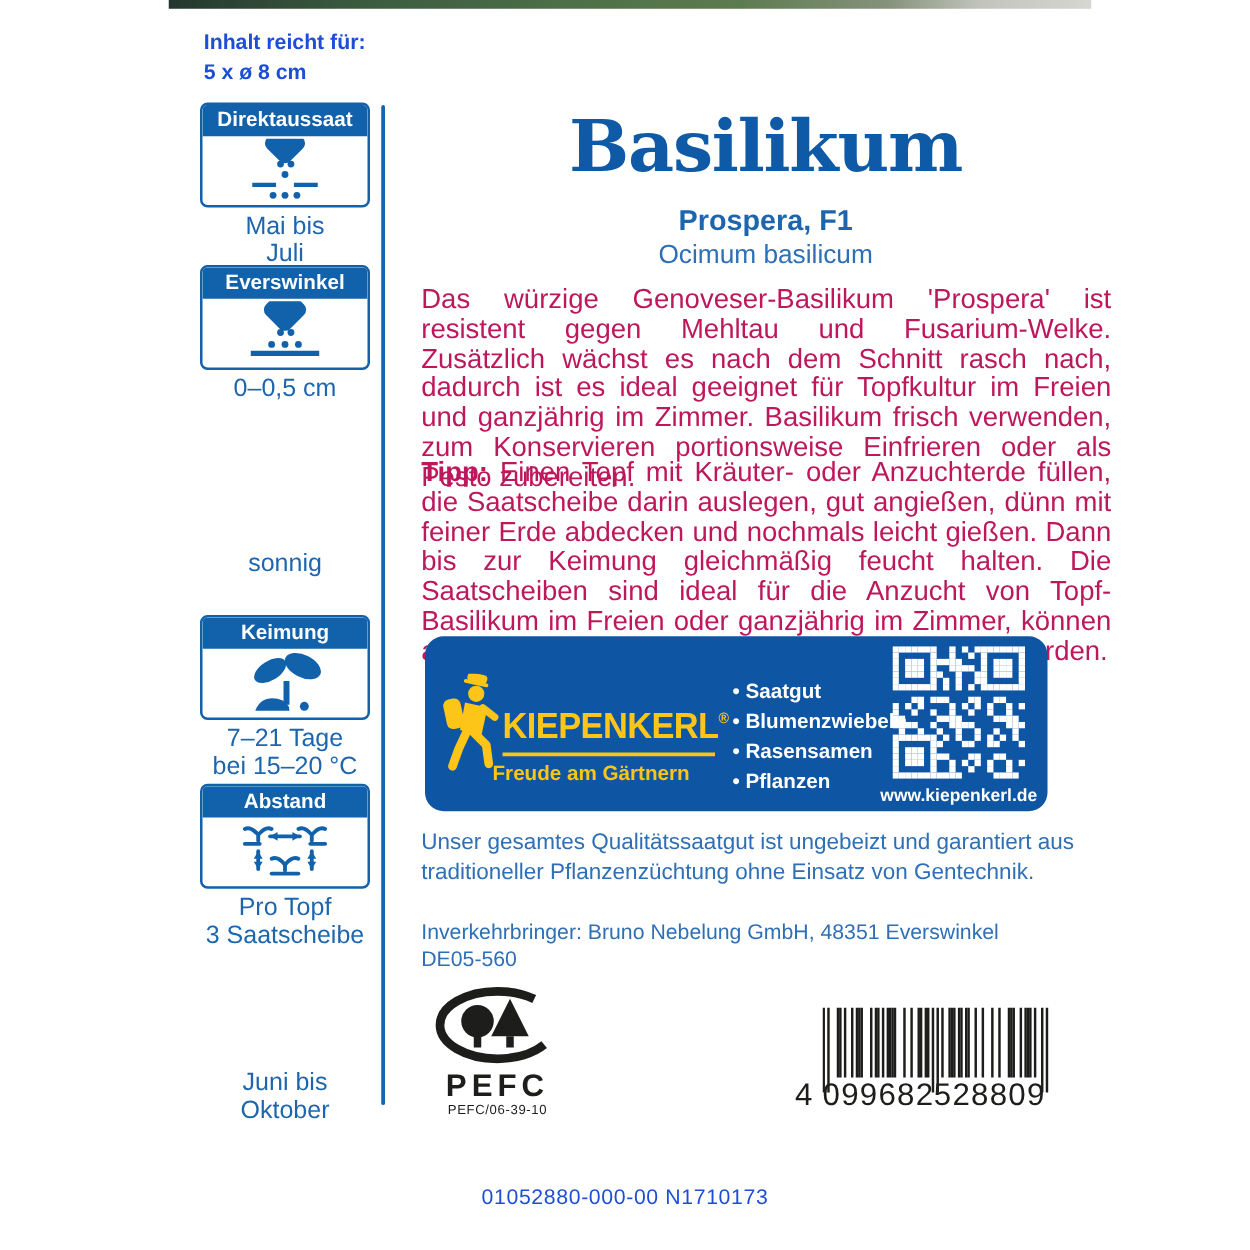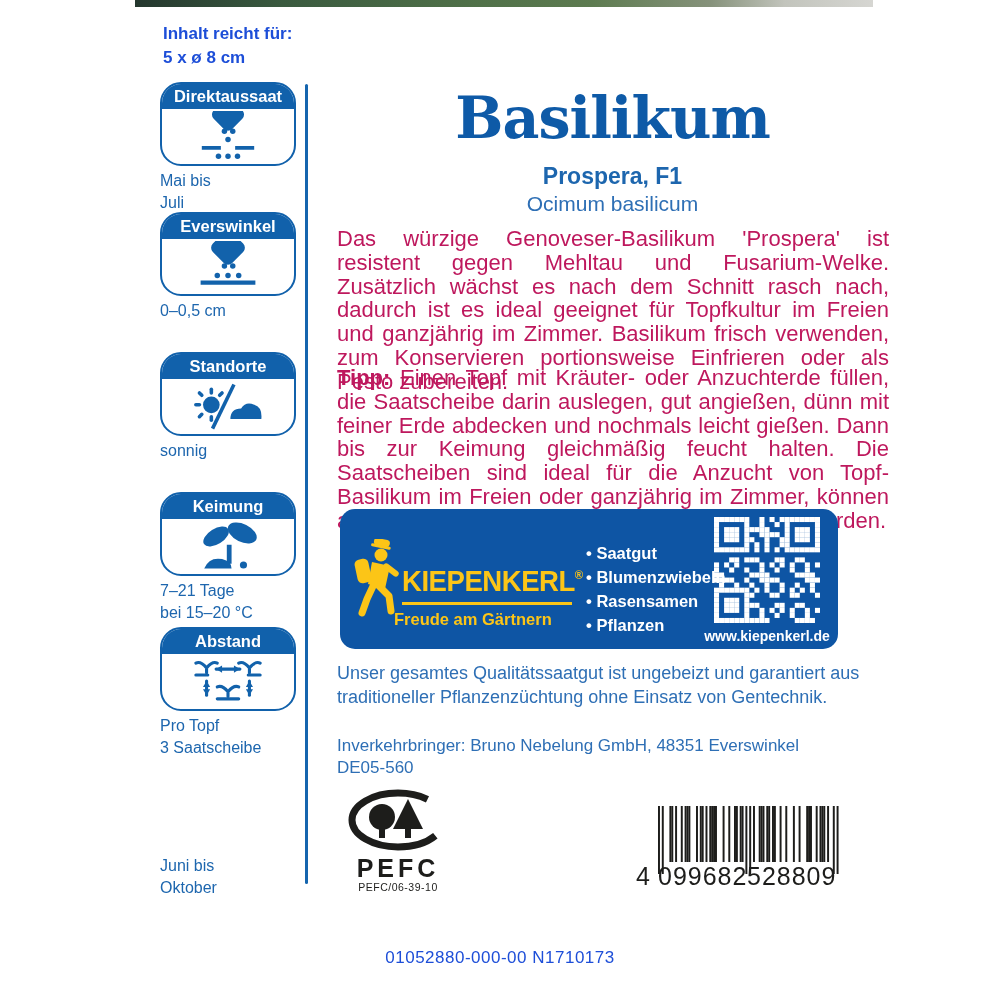--- a/index.html
+++ b/index.html
@@ -6,26 +6,26 @@
   .canvas{position:relative;width:1000px;height:1000px;background:#fff;overflow:hidden;
           font-family:"Liberation Sans",sans-serif;color:#2e6fb5;}
   .abs{position:absolute;}
   
   .strip{left:135px;top:0;width:738px;height:7px;
          background:linear-gradient(90deg,#24372e 0%,#3a5a3f 20%,#4f7048 45%,#5d7b50 62%,#86927b 78%,#c2c4bc 88%,#d6d6d2 100%);}
   
   .info{left:163px;top:22px;font-size:17px;line-height:24px;font-weight:600;color:#1d4ed8;}
   
   .sbox{position:absolute;left:160px;width:136px;height:84px;border:2.5px solid #1161ab;
-        border-radius:21px;background:#fff;box-sizing:border-box;overflow:hidden;}
+        border-radius:6px;background:#fff;box-sizing:border-box;overflow:hidden;}
   .sbox .hd{background:#1161ab;color:#fff;font-weight:bold;font-size:16.5px;text-align:center;
             height:25px;line-height:24px;}
   .sbox .ic{height:54px;display:flex;align-items:center;justify-content:center;}
-  .cap{position:absolute;left:160px;width:136px;color:#1d66ae;
-       font-size:16px;line-height:22px;font-weight:500;}
+  .cap{position:absolute;left:160px;width:136px;text-align:center;color:#1d66ae;
+       font-size:20px;line-height:22px;font-weight:500;}
   .cap span{display:block;}
   .divider{left:305px;top:84px;width:3px;height:800px;background:#1565ae;border-radius:2px;}
   
   .title{left:335px;top:84px;width:555px;text-align:center;
          font-family:"DejaVu Serif",serif;font-weight:bold;font-size:57px;color:#0e5aa7;letter-spacing:-1px;}
   .variety{left:335px;top:163px;width:555px;text-align:center;font-size:23px;font-weight:bold;color:#1d66ae;}
   .botanical{left:335px;top:192px;width:555px;text-align:center;font-size:21px;color:#2e6fb5;}
   .para{left:337px;top:227px;width:552px;font-size:22px;line-height:23.8px;color:#be185d;text-align:justify;}
   .tip{top:366px;}
   .tip b{font-weight:bold;}
@@ -105,38 +105,20 @@
           <circle cx="41" cy="29" r="2.3" fill="#1262ab"></circle>
       <line x1="9" y1="35" x2="55" y2="35" stroke="#1262ab" stroke-width="3.5"></line>
     </svg>
       </div>
   </div>
   <div class="cap" style="top:300px">
     <span>0–0,5 cm</span>
     <span></span>
   </div>
 
-  <div class="sbox" style="top:352px">
-    <div class="hd">Standorte</div>
-    <div class="ic">
-        <svg width="92" height="50" viewBox="0 0 64 42">
-      <circle cx="18" cy="20" r="7" fill="#1262ab"></circle>
-      <g stroke="#1262ab" stroke-width="3" stroke-linecap="round">
-        <line x1="18" y1="7" x2="18" y2="10"></line>
-            <line x1="18" y1="30" x2="18" y2="33"></line>
-        <line x1="5" y1="20" x2="8" y2="20"></line>
-            <line x1="8" y1="10" x2="10" y2="12"></line>
-        <line x1="8" y1="30" x2="10" y2="28"></line>
-            <line x1="27" y1="10" x2="25" y2="12"></line>
-      </g>
-      <line x1="37" y1="3" x2="19" y2="40" stroke="#1262ab" stroke-width="3"></line>
-      <path d="M34 32 q0 -9 9 -9 q4 -6 11 -3 q7 2 6 12 z" fill="#1262ab"></path>
-    </svg>
-      </div>
-  </div>
   <div class="cap" style="top:440px">
     <span>sonnig</span>
     <span></span>
   </div>
 
   <div class="sbox" style="top:492px">
     <div class="hd">Keimung</div>
     <div class="ic">
         <svg width="92" height="50" viewBox="0 0 64 42">
       <line x1="33" y1="36" x2="33" y2="20" stroke="#1262ab" stroke-width="4"></line>

